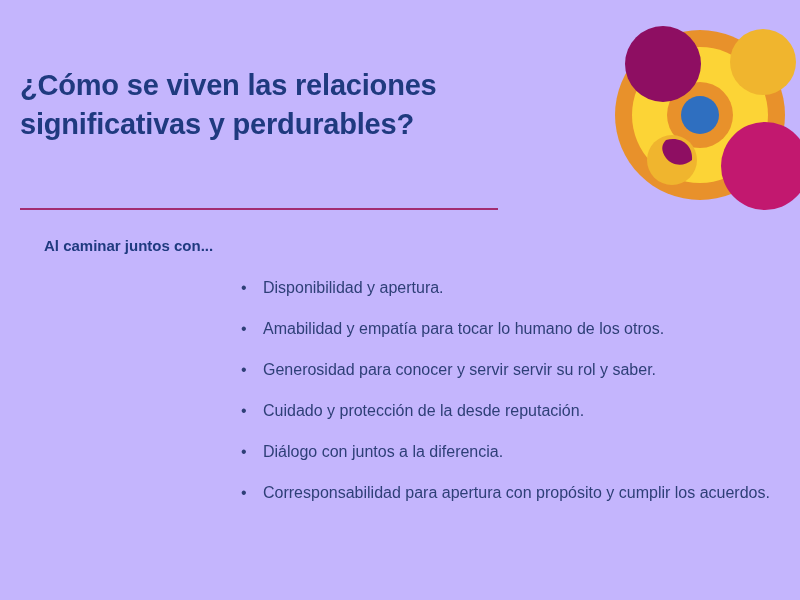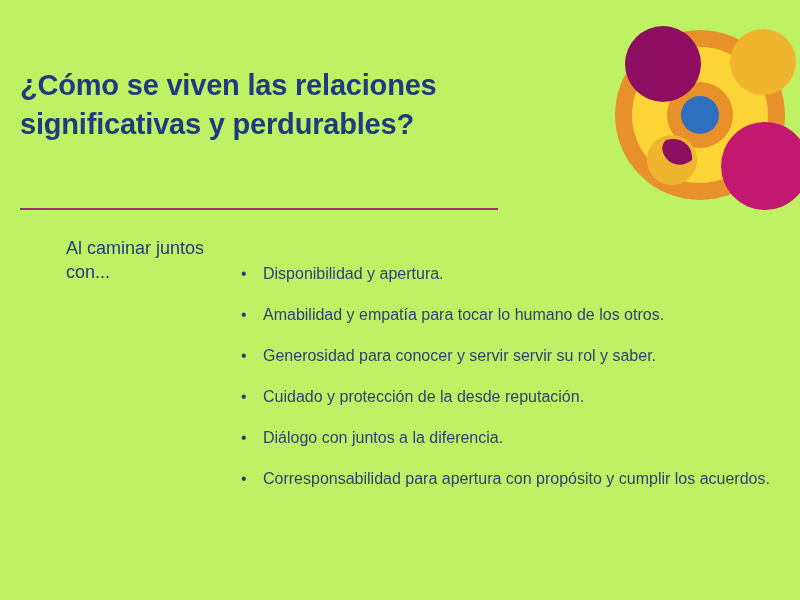--- a/index.html
+++ b/index.html
@@ -10,21 +10,21 @@
     width: 800px;
     height: 600px;
     background: #ffffff;
     font-family: "Liberation Sans", sans-serif;
     overflow: hidden;
   }
   .slide {
     position: relative;
     width: 800px;
     height: 600px;
-    background: #bef264;
+    background: #c4b5fd;
     overflow: hidden;
   }
 
   
   .deco-graphic {
     position: absolute;
     top: 0;
     left: 600px;
     width: 200px;
     height: 210px;
@@ -64,27 +64,27 @@
 
   
   .body-area {
     position: absolute;
     left: 0;
     top: 236px;
     width: 800px;
   }
   .side-label {
     position: absolute;
-    left: 66px;
+    left: 44px;
     top: 0;
     width: 170px;
     margin: 0;
-    font-size: 18px;
+    font-size: 15px;
     line-height: 1.35;
-    font-weight: normal;
+    font-weight: bold;
     color: #1F3A7F;
   }
 
   .bullet-list {
     position: absolute;
     left: 238px;
     top: 28px;
     width: 556px;
     list-style: none;
     margin: 0;
@@ -104,20 +104,21 @@
   .bullet-dot {
     position: absolute;
     left: 3px;
     top: 0;
     font-size: 16px;
     line-height: 1.28;
     color: #2E3F77;
   }
   .bullet-text {
     display: block;
+    margin-top: 14px;
   }
 </style>
 </head>
 <body>
 
 <div class="slide">
 
   <div class="deco-graphic">
     <svg viewBox="0 0 200 210" xmlns="http://www.w3.org/2000/svg" aria-hidden="true">
 

